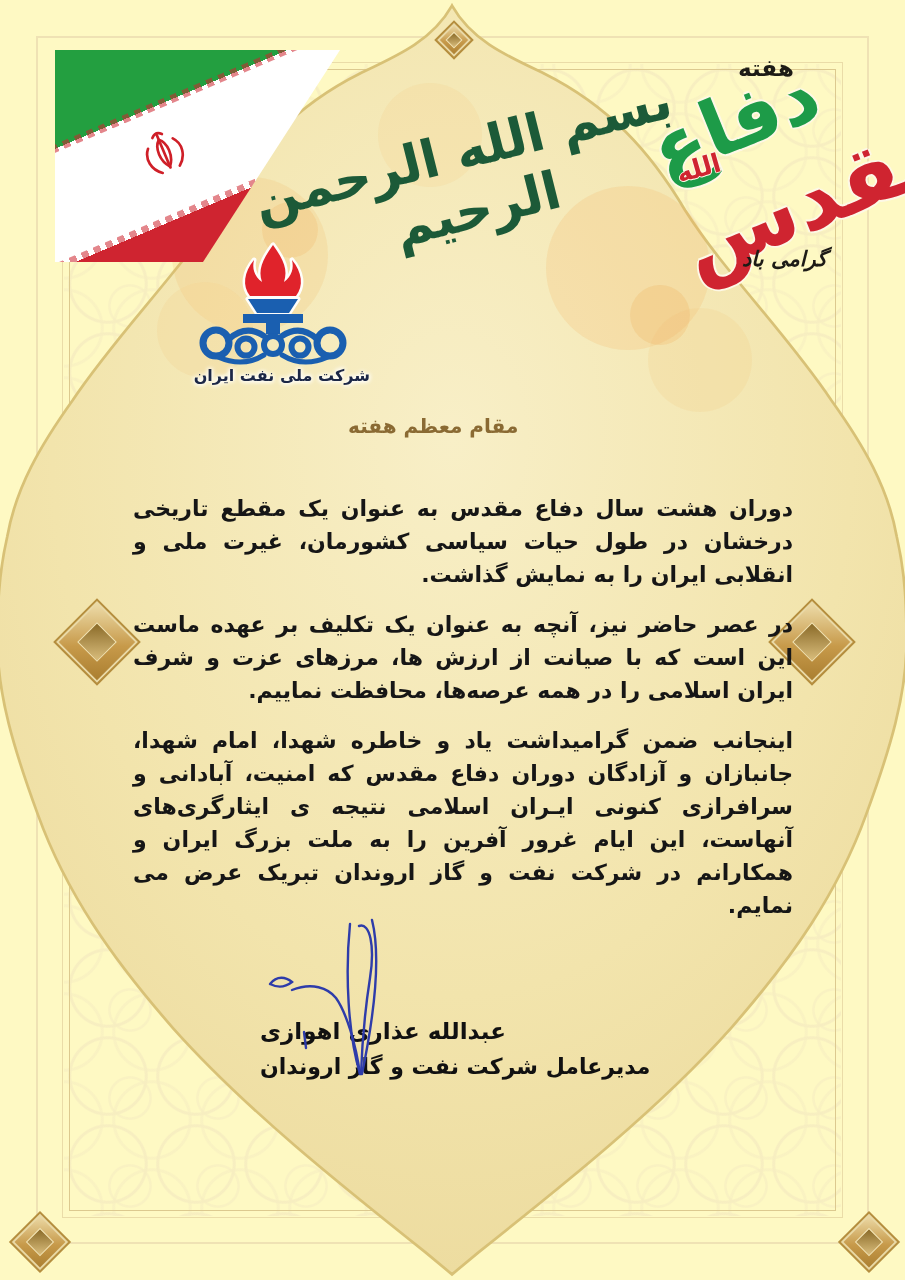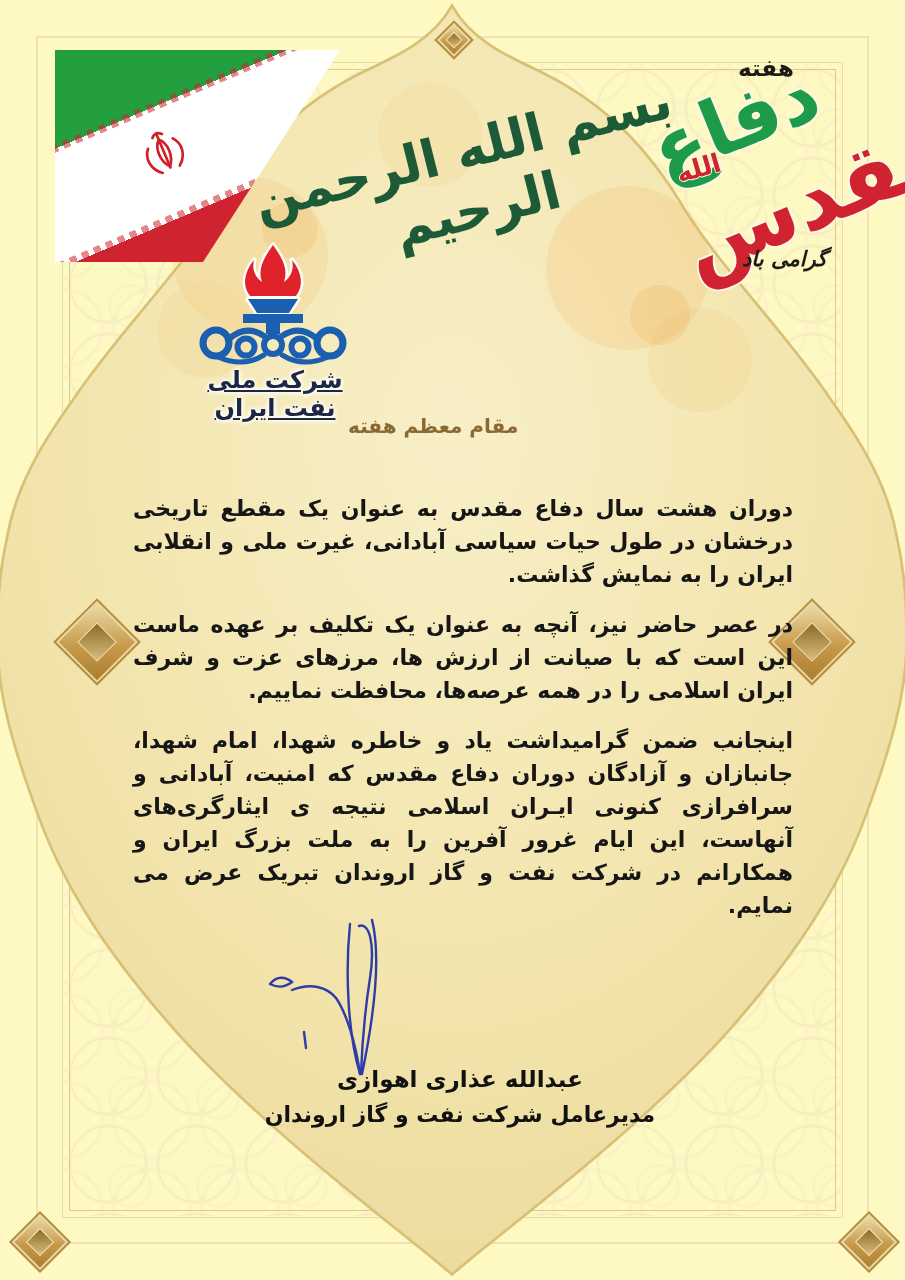--- a/index.html
+++ b/index.html
@@ -50,37 +50,37 @@
   .sd-greeting{position:absolute;left:112px;top:212px;font-size:21px;font-weight:bold;color:#1d1b16;font-style:italic;}
 
   
   .bismillah{position:absolute;left:210px;top:120px;width:520px;z-index:6;text-align:center;
     transform:rotate(-14deg);font-size:52px;font-weight:bold;color:#1c5a38;direction:rtl;}
 
   
   .nioc{position:absolute;left:188px;top:242px;z-index:6;}
   .company{position:absolute;z-index:6;direction:rtl;font-weight:bold;color:#1c2746;
     text-shadow:0 0 4px #fff,0 0 4px #fff,0 0 6px #fff;}
-  .company.l1{left:180px;top:366px;width:190px;text-align:center;font-size:24px;text-decoration:underline;}
+  .company.l1{left:180px;top:366px;width:190px;font-size:16px;}
   .company.l2{left:158px;top:414px;width:230px;text-align:center;font-size:24px;}
 
   
   .quote{position:absolute;left:348px;top:334px;width:452px;z-index:6;direction:rtl;text-align:center;
     font-size:21.5px;font-weight:bold;line-height:1.55;color:#1b5e2e;}
   .attribution{position:absolute;left:348px;top:414px;z-index:6;direction:rtl;
     font-size:20px;font-weight:bold;color:#8a6a33;}
 
   
   .letter{position:absolute;left:133px;top:492px;width:660px;z-index:6;direction:rtl;}
   .letter p{margin:0 0 17px 0;font-size:22px;font-weight:bold;line-height:1.5;color:#161616;
     text-align:justify;text-align-last:right;}
 
   
   .signature-svg{position:absolute;left:250px;top:912px;z-index:7;}
-  .sign-block{position:absolute;left:260px;top:1018px;width:400px;z-index:6;direction:rtl;text-align:center;margin-top:48px;}
+  .sign-block{position:absolute;left:260px;top:1018px;width:400px;z-index:6;direction:rtl;text-align:left;}
   .sign-name{font-size:23px;font-weight:bold;color:#111;margin:0 0 10px 0;}
   .sign-title{font-size:22px;font-weight:bold;color:#111;margin:0;}
 </style>
 </head>
 <body>
 
 <div class="page">
 
   <div class="bg-pattern"></div>
   <div class="frame-outer"></div>
@@ -191,21 +191,21 @@
       <path d="M30 115 Q 55 126, 76 113" stroke-width="5"></path>
       <path d="M140 115 Q 115 126, 94 113" stroke-width="5"></path>
     </g>
   </svg>
 
   <div class="company l1">شرکت ملی نفت ایران</div>
 
   <div class="attribution">مقام معظم هفته</div>
 
   <div class="letter">
-    <p>دوران هشت سال دفاع مقدس به عنوان یک مقطع تاریخی درخشان در طول حیات سیاسی آبادانی، غیرت ملی و انقلابی ایران را به نمایش گذاشت.</p>
+    <p>دوران هشت سال دفاع مقدس به عنوان یک مقطع تاریخی درخشان در طول حیات سیاسی کشورمان، غیرت ملی و انقلابی ایران را به نمایش گذاشت.</p>
     <p>در عصر حاضر نیز، آنچه به عنوان یک تکلیف بر عهده ماست این است که با صیانت از ارزش ها، مرزهای عزت و شرف ایران اسلامی را در همه عرصه‌ها، محافظت نماییم.</p>
     <p>اینجانب ضمن گرامیداشت یاد و خاطره شهدا، امام شهدا، جانبازان و آزادگان دوران دفاع مقدس که امنیت، آبادانی و سرافرازی کنونی ایـران اسلامی نتیجه ی ایثارگری‌های آنهاست، این ایام غرور آفرین را به ملت بزرگ ایران و همکارانم در شرکت نفت و گاز اروندان تبریک عرض می نمایم.</p>
   </div>
 
   <svg class="signature-svg" width="170" height="178" viewBox="0 0 170 178">
     <g fill="none" stroke="#2e3caa" stroke-width="2.4" stroke-linecap="round">
       <path d="M100 12 C 95 62, 98 122, 110 162"></path>
       <path d="M109 14 C 120 10, 125 34, 120 66 C 115 98, 112 134, 111 162"></path>
       <path d="M122 8 C 131 44, 124 104, 112 162"></path>
       <path d="M42 78 C 62 70, 78 76, 86 86 C 96 100, 106 132, 110 162"></path>

